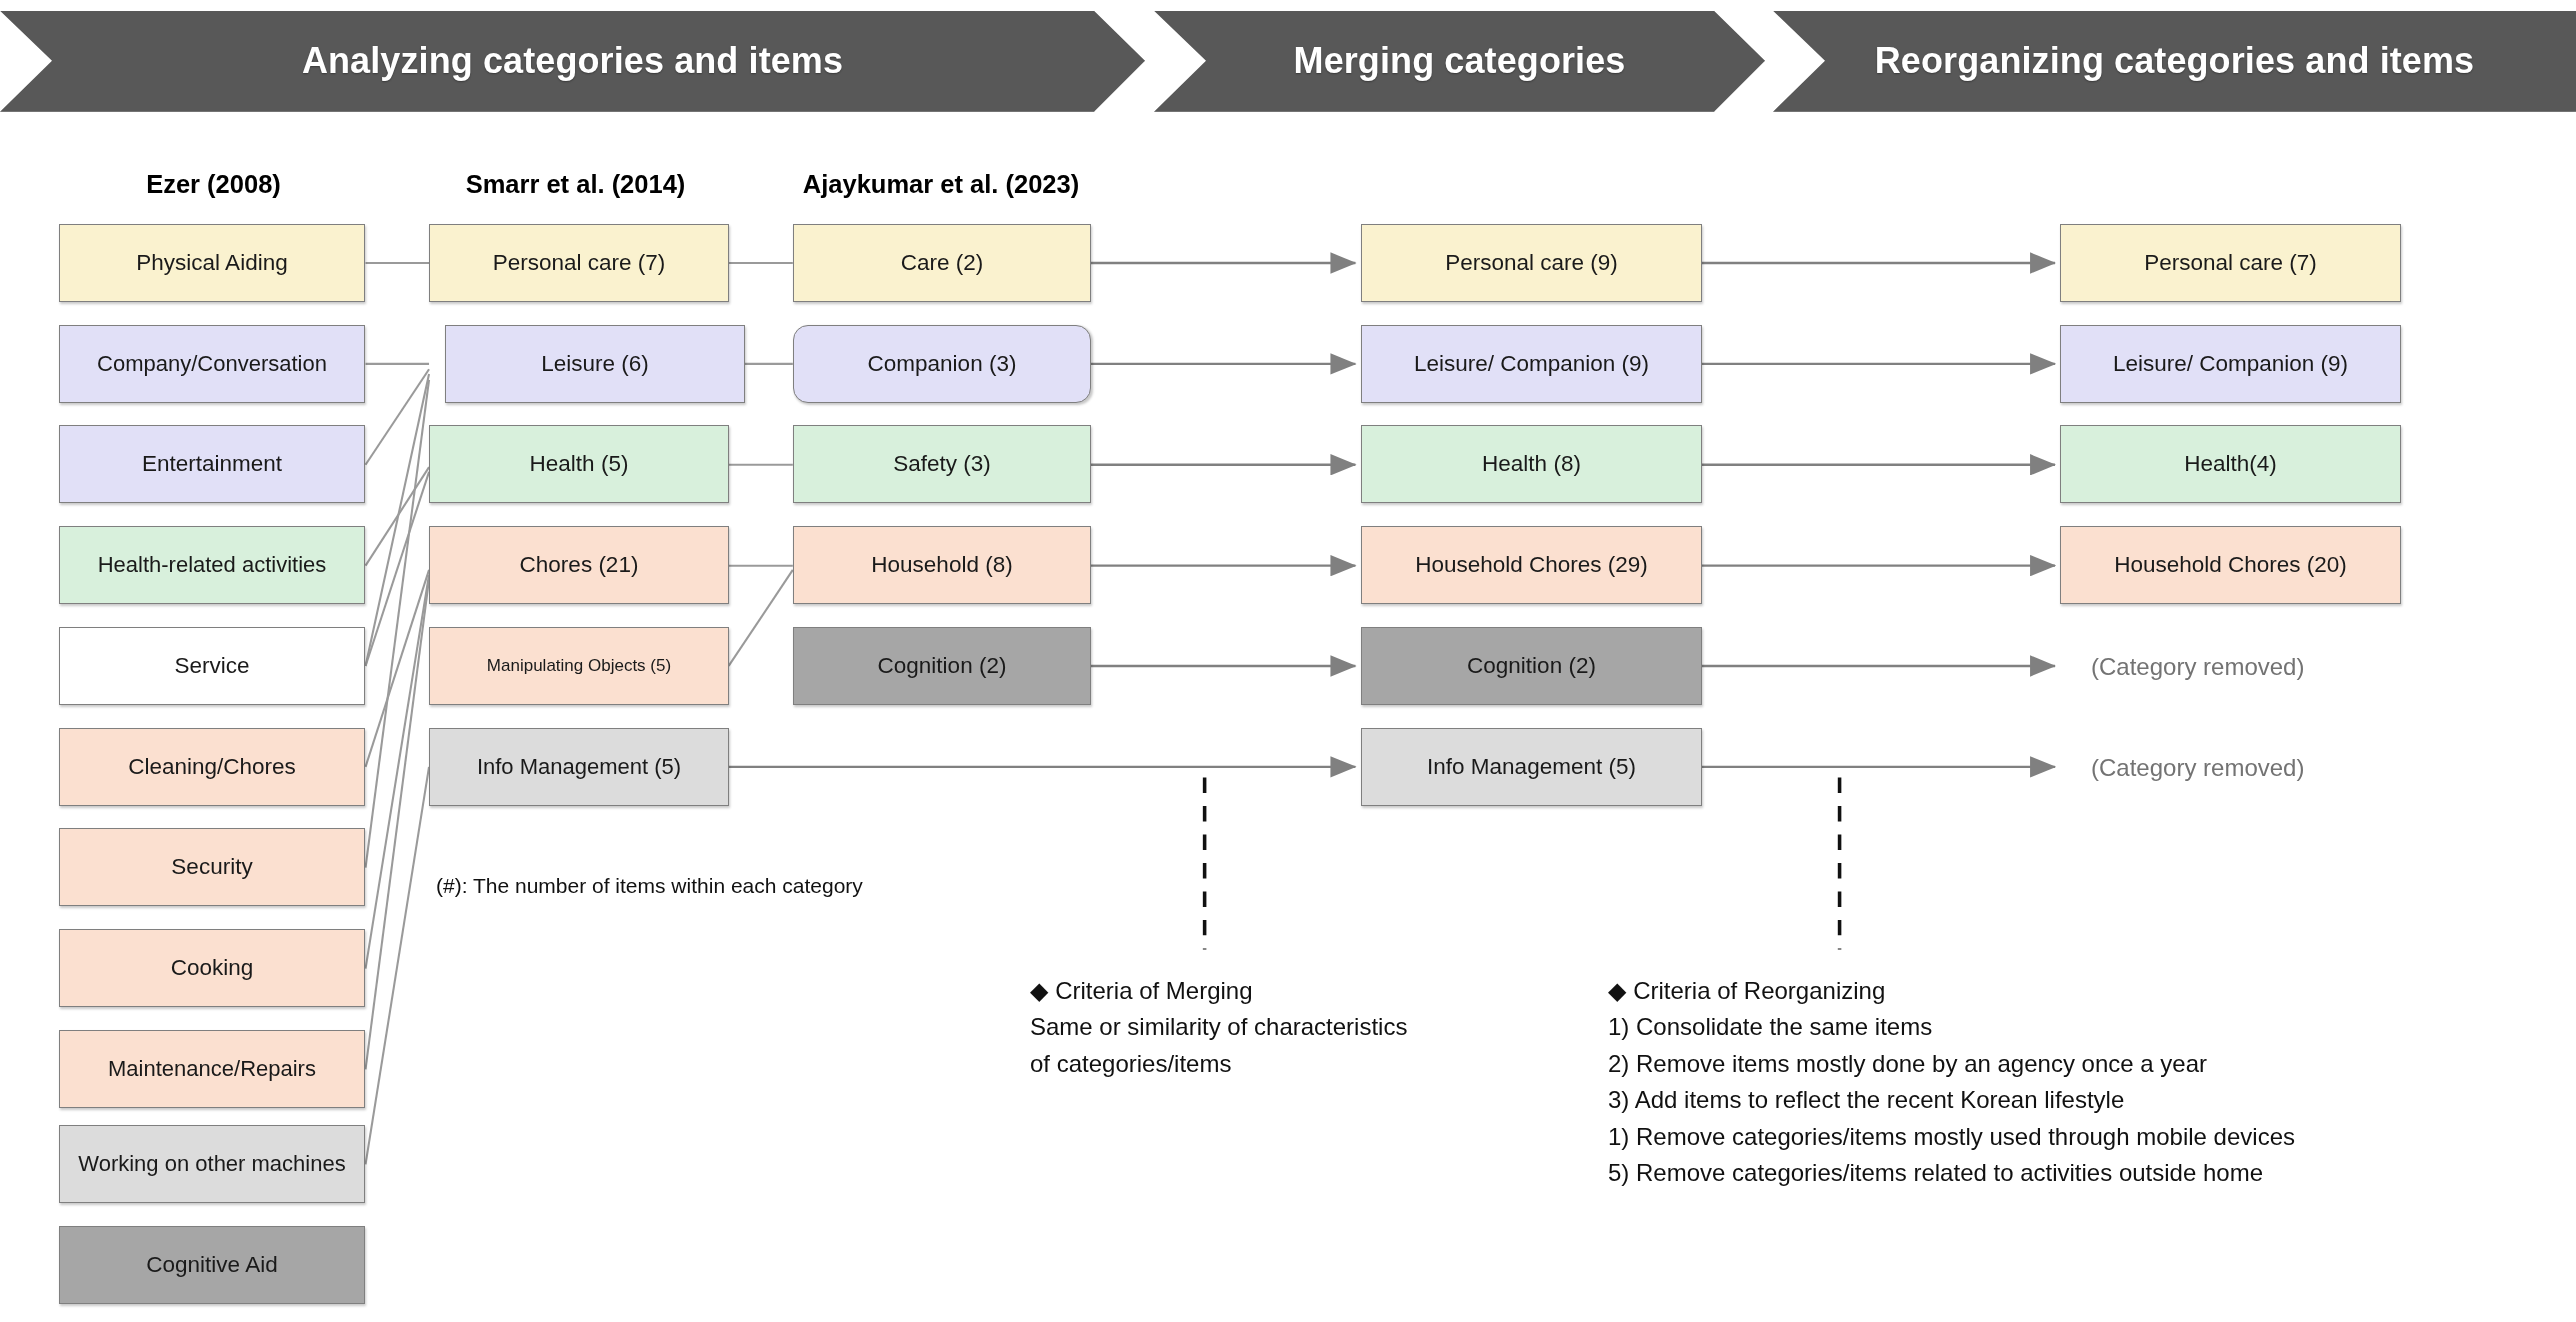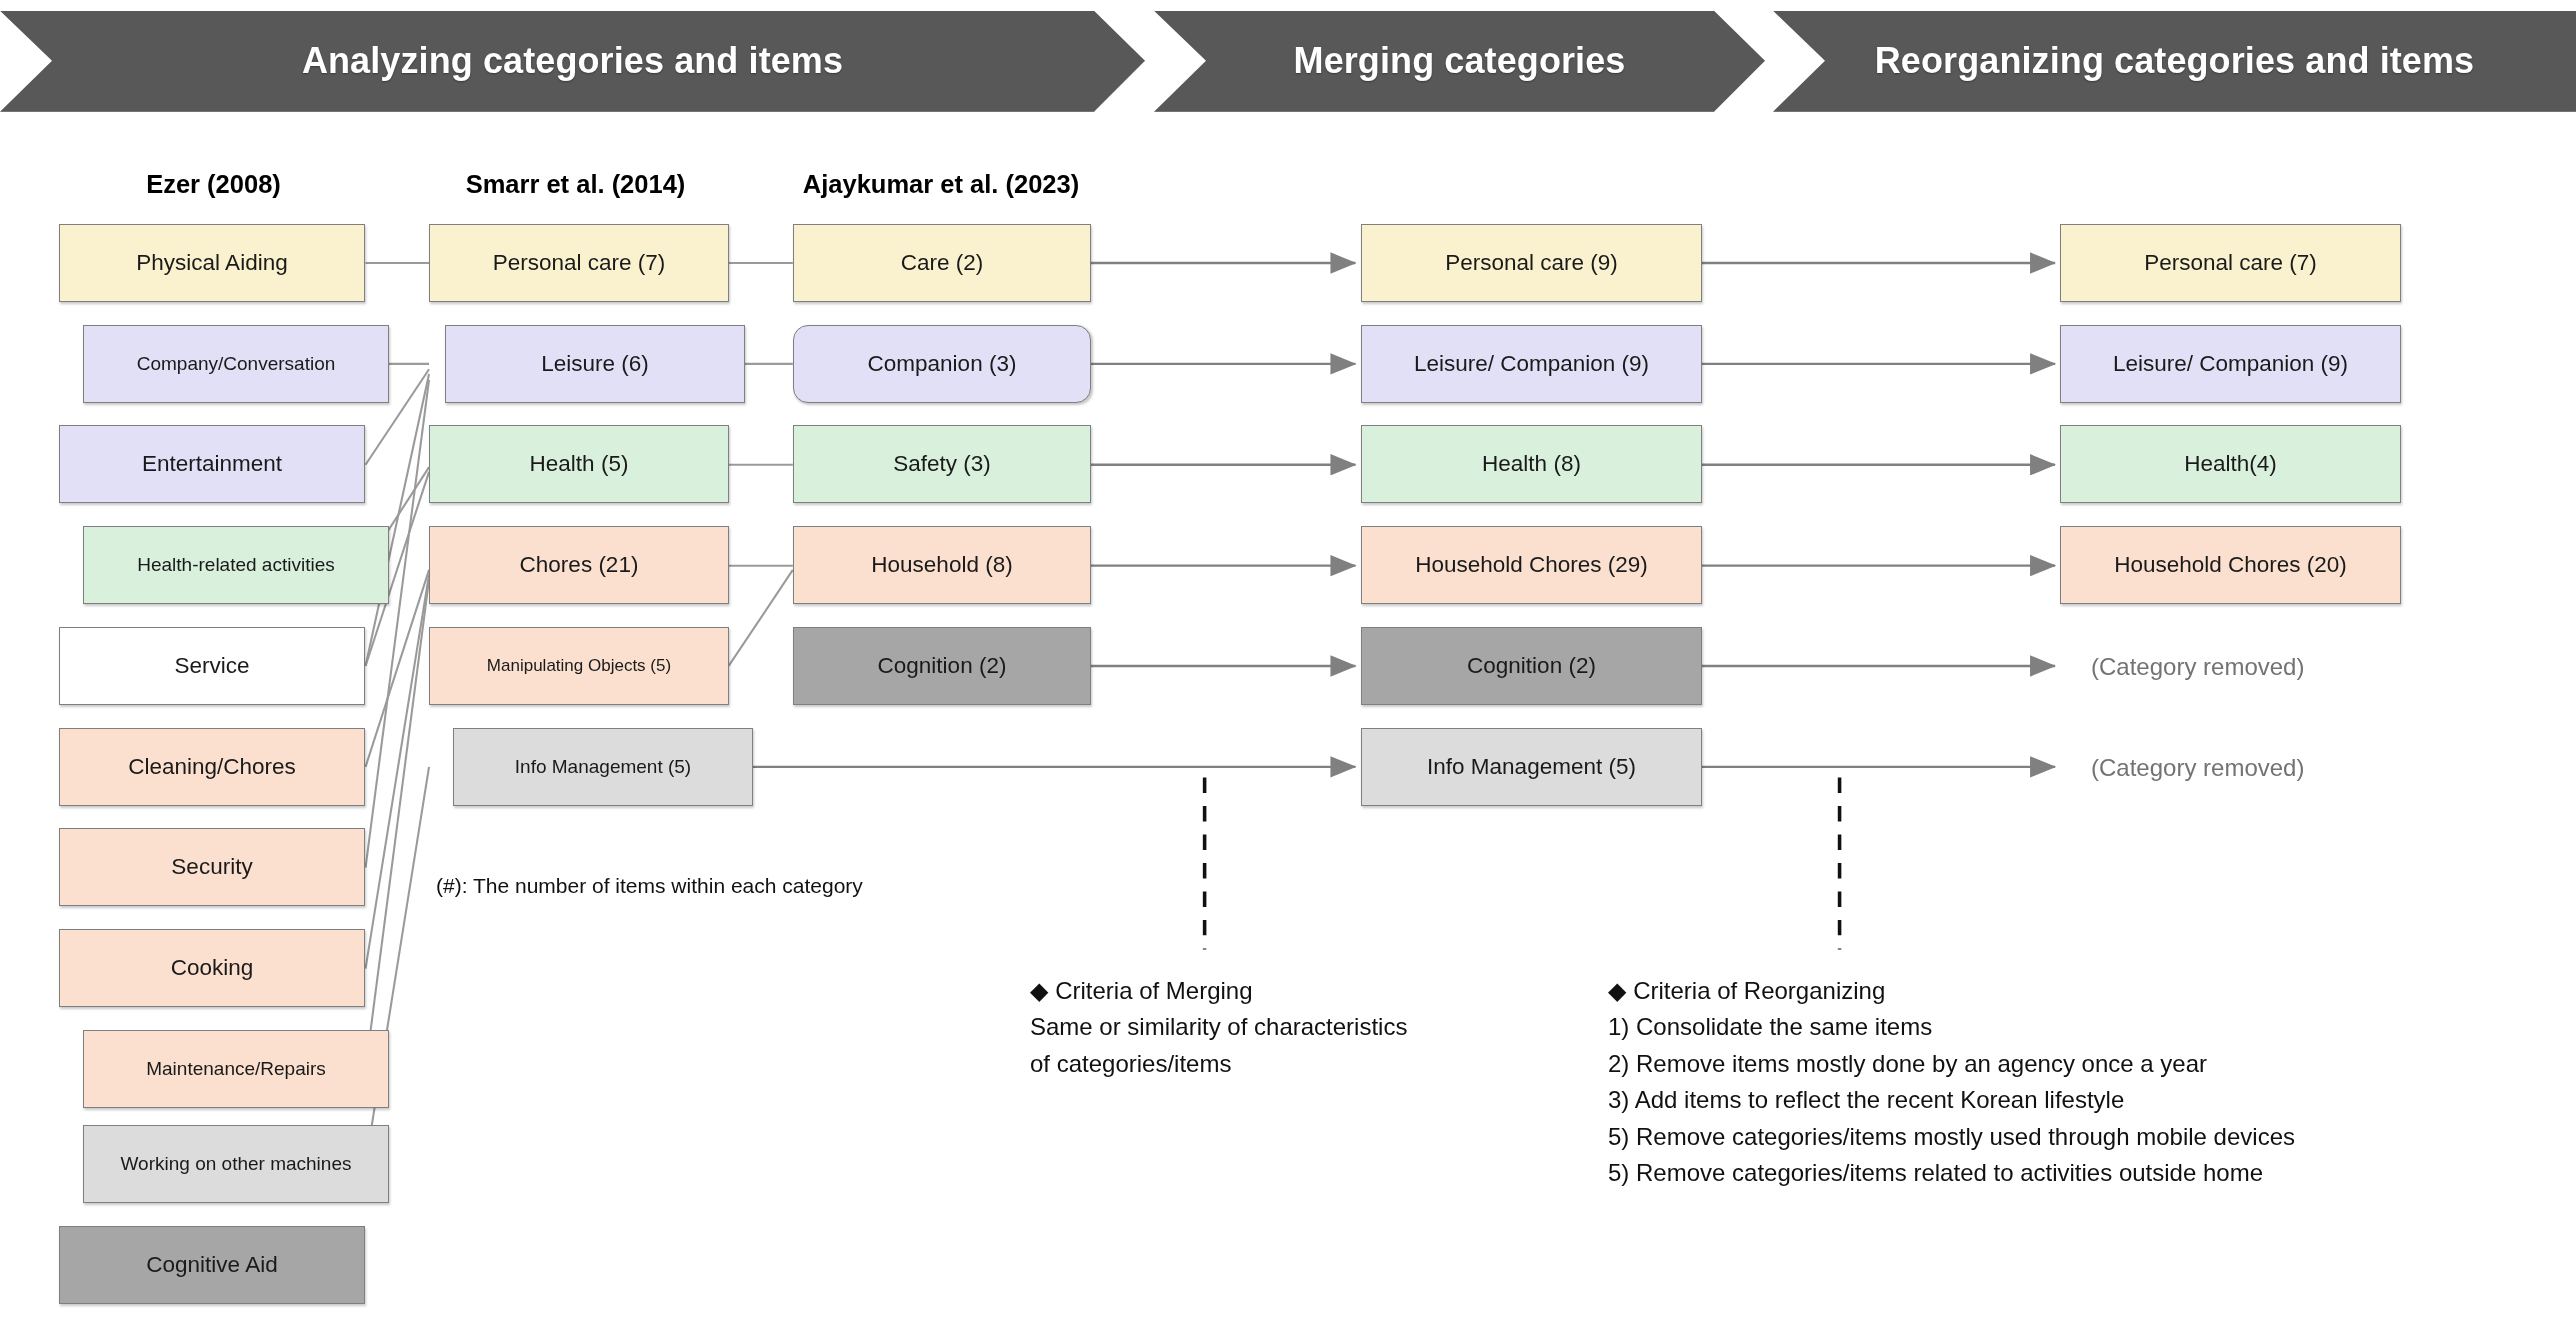--- a/index.html
+++ b/index.html
@@ -22,21 +22,21 @@
 
   
   .colhdr{position:absolute;font-weight:bold;font-size:25.5px;color:#000;
           text-align:center;white-space:nowrap;}
 
   
   .bx{position:absolute;box-sizing:border-box;border:1.2px solid #7f7f7f;
       display:flex;align-items:center;justify-content:center;text-align:center;
       color:#1a1a1a;font-size:22.5px;line-height:1.16;padding:0 3.6px;
       box-shadow:1.2px 1.8px 2.4px rgba(0,0,0,.22);}
-  .bx.sm{font-size:19px;margin-left:24px;}
+  .bx.sm{font-size:22px;}
   .bx.xs{font-size:17px;}
 
   
   #wires{position:absolute;left:0;top:0;width:2576px;height:1323px;pointer-events:none;}
 
   
   .note{position:absolute;font-size:21px;color:#111;white-space:nowrap;}
   .crit{position:absolute;font-size:24px;color:#111;line-height:1.52;}
   .crit .hd{font-size:24px;}
   .removed{position:absolute;font-size:24px;color:#737373;white-space:nowrap;}
@@ -161,18 +161,18 @@
     <div>Same or similarity of characteristics</div>
     <div>of categories/items</div>
   </div>
 
   <div class="crit" style="left:1608px;top:973px;width:949px;">
     <div><span class="hd">◆</span>
          <span>Criteria of Reorganizing</span></div>
     <div>1) Consolidate the same items</div>
     <div>2) Remove items mostly done by an agency once a year</div>
     <div>3) Add items to reflect the recent Korean lifestyle</div>
-    <div>5) Remove categories/items mostly used through mobile devices</div>
+    <div>1) Remove categories/items mostly used through mobile devices</div>
     <div>5) Remove categories/items related to activities outside home</div>
   </div>
 
 </div>
 
 
 </body></html>

